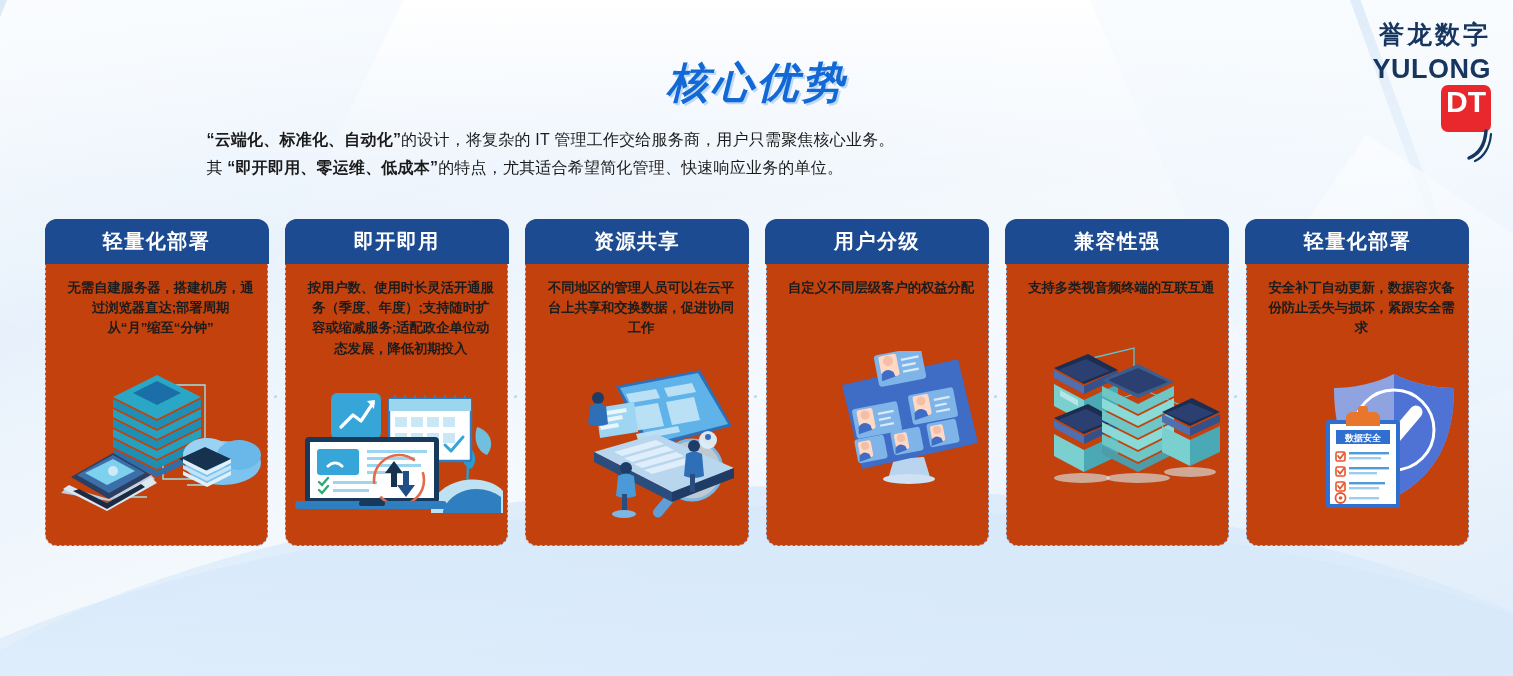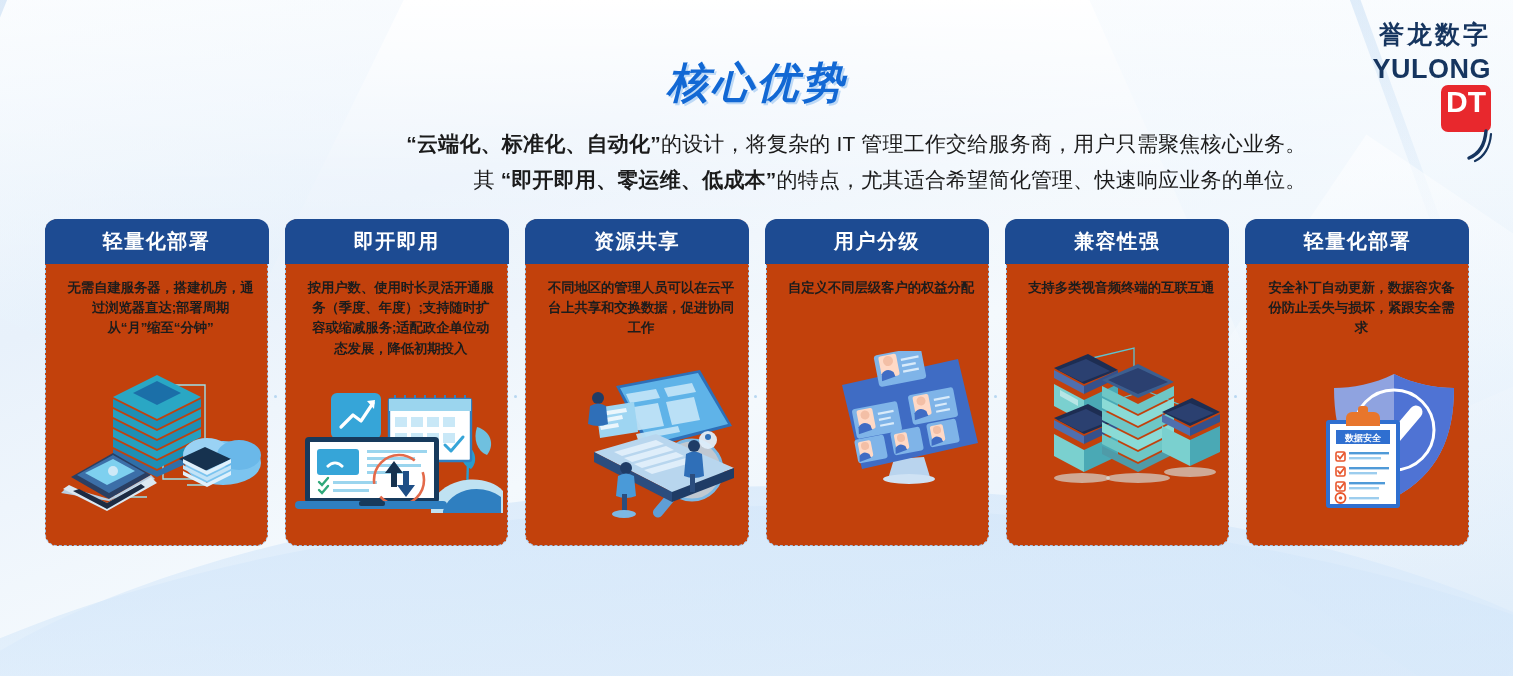--- a/index.html
+++ b/index.html
@@ -87,22 +87,22 @@
     position: absolute; top: 55px; left: 0; width: 100%;
     text-align: center;
     font-size: 42px; font-weight: bold; font-style: italic;
     color: #1268d4;
     letter-spacing: 3px;
     text-shadow: 2px 2px 0 rgba(180,212,245,0.85);
   }
 
   .subtitle {
     position: absolute; top: 126px; left: 50%; transform: translateX(-50%);
-    width: 1100px; text-align: right;
-    color: #1b1b1b; font-size: 21px; line-height: 1.72;
+    width: 1100px; text-align: left;
+    color: #1b1b1b; font-size: 16px; line-height: 1.72;
     letter-spacing: 0.2px;
   }
   .subtitle b { font-weight: bold; }
 
   
   .cards {
     position: absolute; left: 45px; top: 219px;
     width: 1424px;
     display: flex; gap: 17px;
   }

